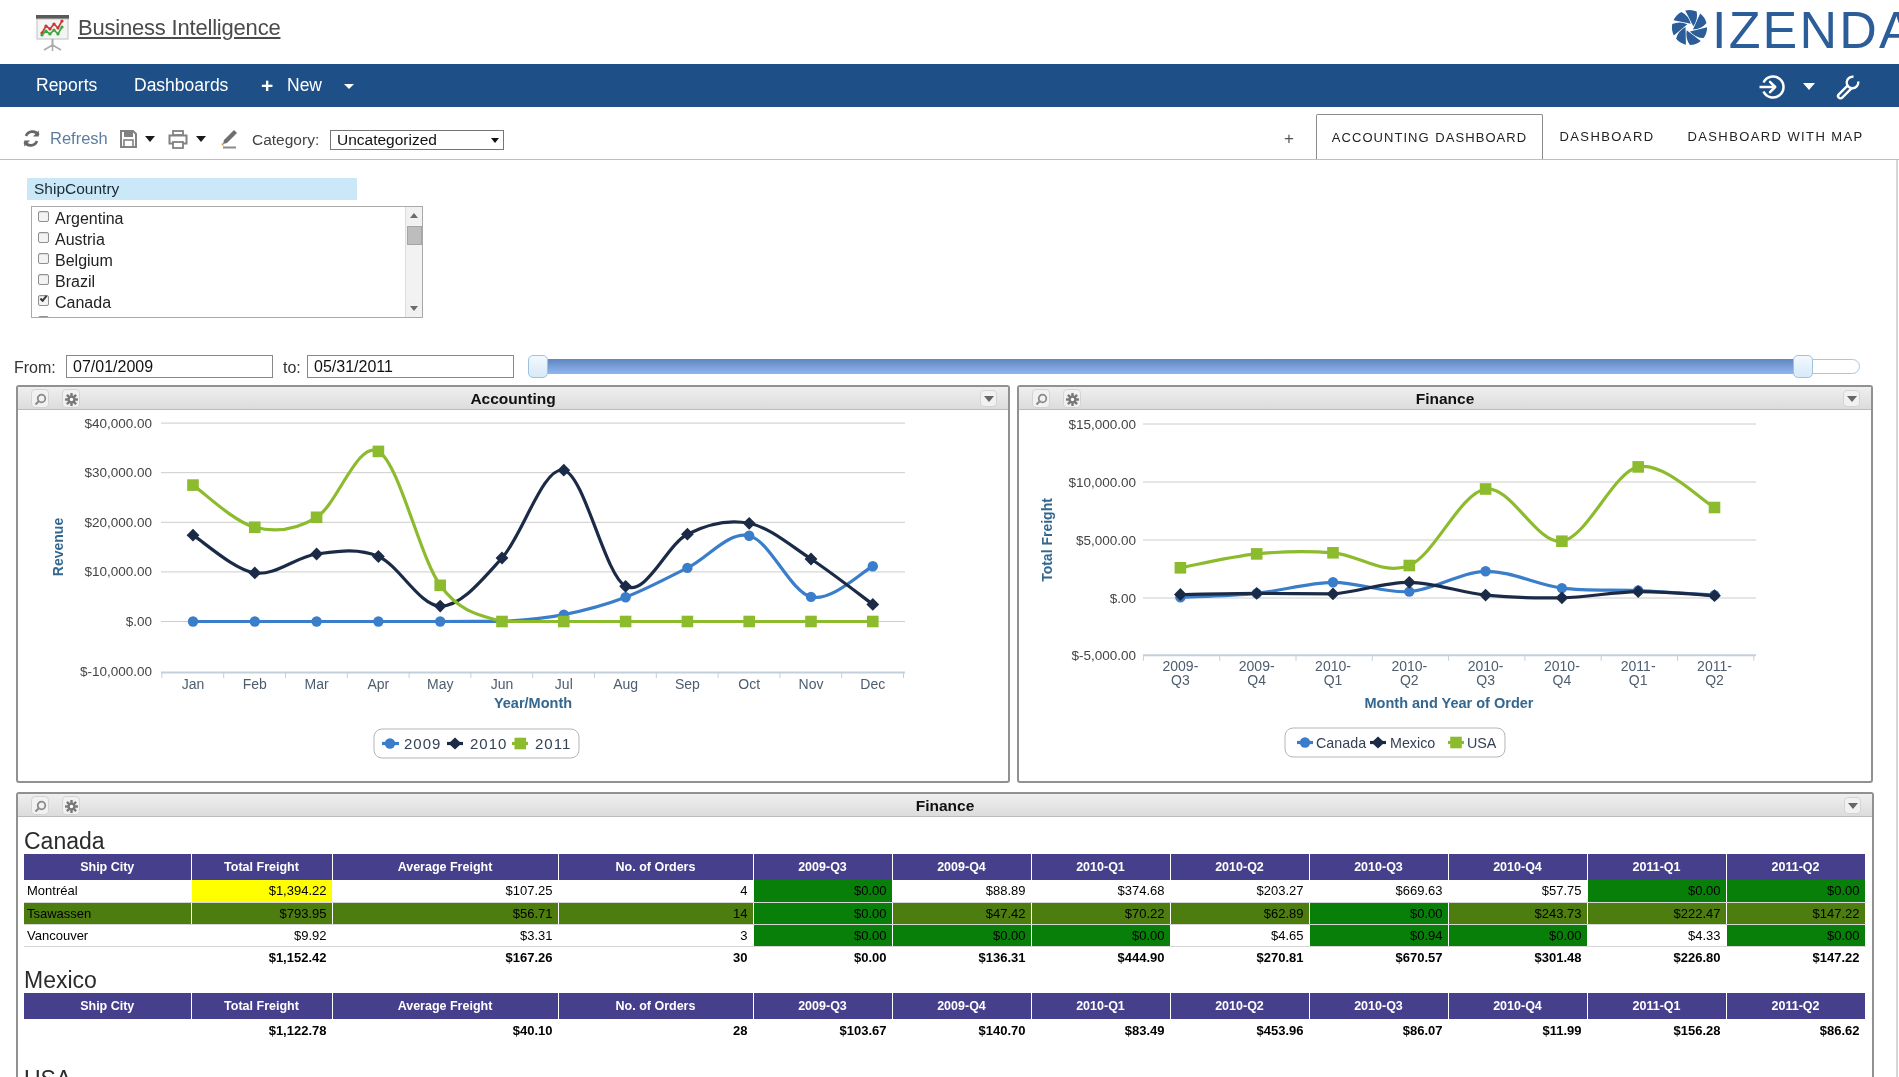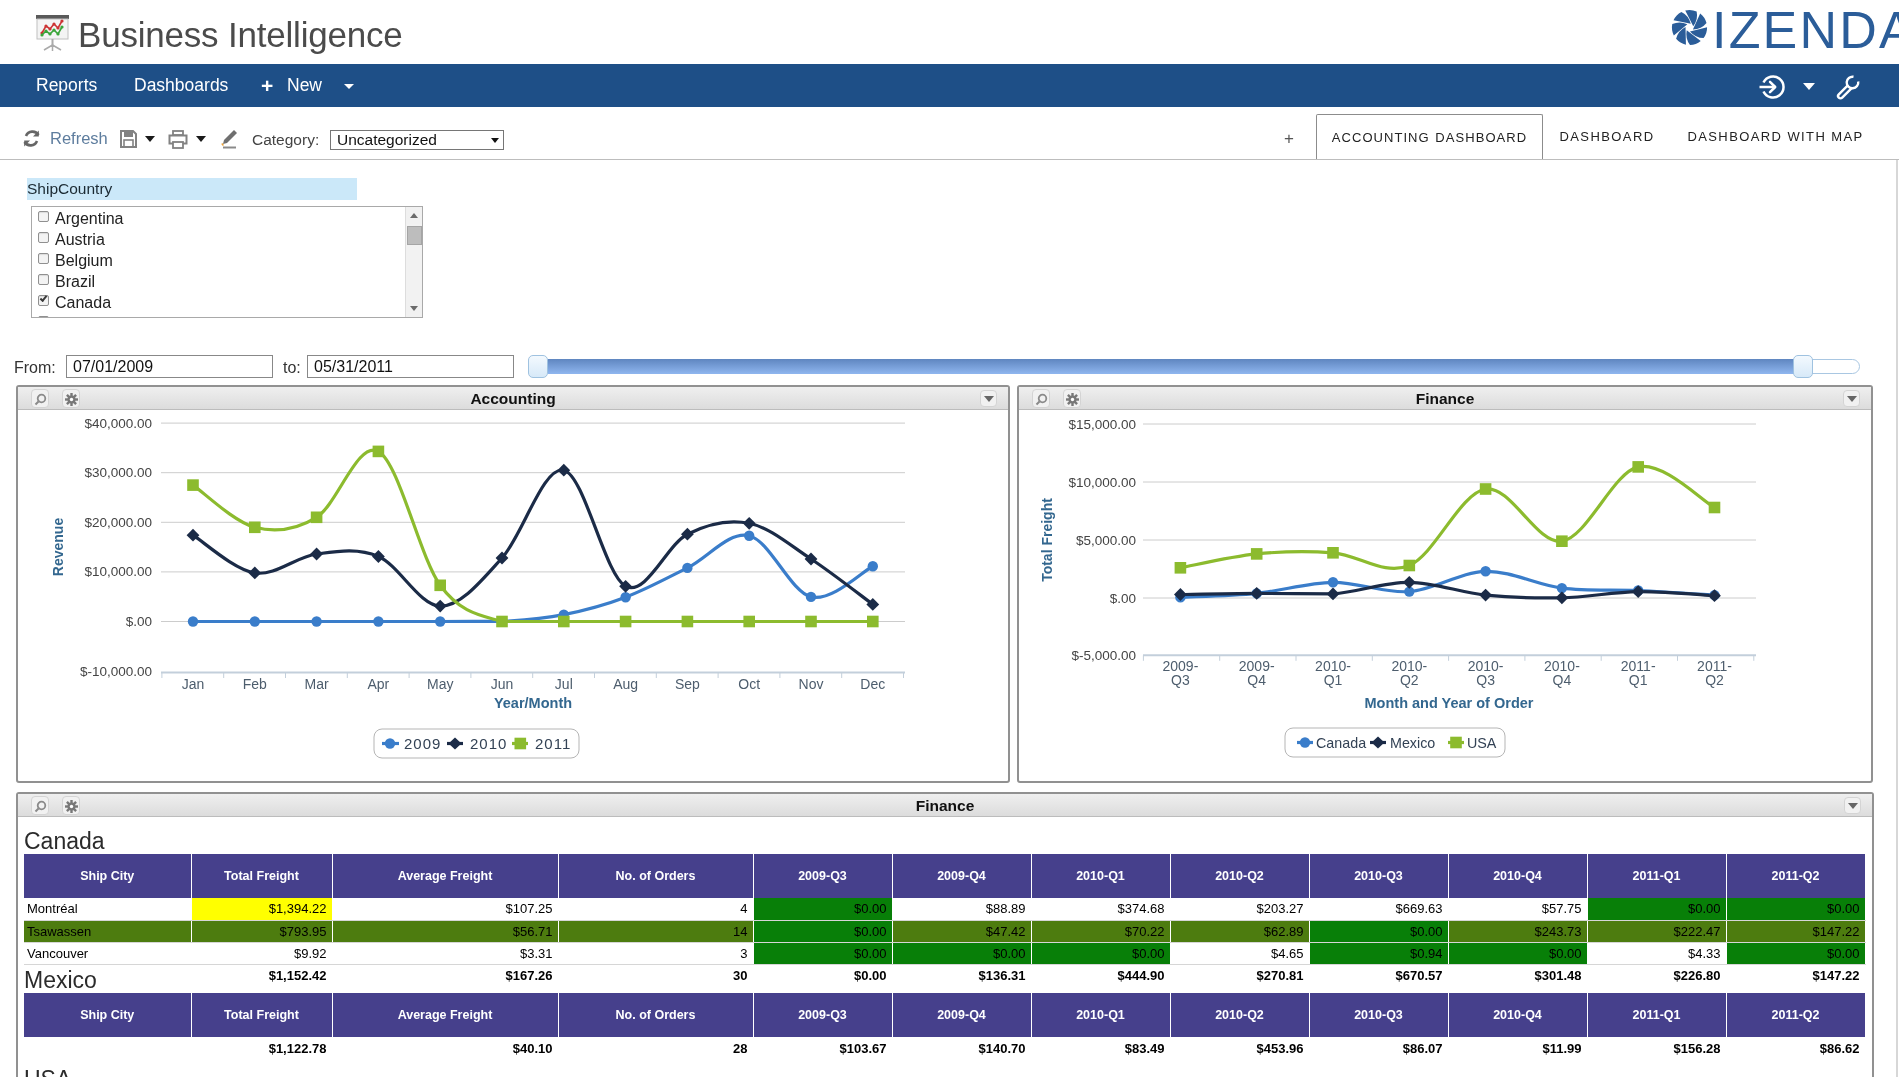--- a/index.html
+++ b/index.html
@@ -19,21 +19,21 @@
   background:#fff; font-size:15.5px; color:#111; line-height:18px; padding-left:6px; }
 #cat-sel .car { position:absolute; right:4px; top:7px; width:0; height:0;
   border-left:4.5px solid transparent; border-right:4.5px solid transparent; border-top:5.5px solid #111; }
 .tab { position:absolute; top:114px; height:45px; font-size:13px; letter-spacing:1.4px; color:#222;
   line-height:45px; text-align:center; }
 #tab-active { left:1316px; width:227px; background:#fff; border:1px solid #8c8c8c; border-bottom:none;
   z-index:3; border-radius:2px 2px 0 0; }
 
 
 #sc-head { position:absolute; left:27px; top:178px; width:330px; height:22px; background:#cbe8f9;
-  font-size:15.5px; color:#1b2a33; line-height:22px; }
+  font-size:15.5px; color:#1b2a33; line-height:22px; padding-left:7px; }
 #sc-list { position:absolute; left:31px; top:206px; width:392px; height:112px; border:1px solid #a9a9a9;
   background:#fff; overflow:hidden; }
 .lrow { position:absolute; left:0; width:100%; height:21px; }
 .chk { position:absolute; left:6px; top:3px; width:11px; height:11px; border:1px solid #909090;
   border-radius:2px; background:#f3f3f3; box-shadow:inset 0 1px 1px rgba(0,0,0,.1); }
 .tick { position:absolute; left:1px; top:0px; width:7px; height:4px; border-left:2.4px solid #3a3a3a;
   border-bottom:2.4px solid #3a3a3a; transform:rotate(-50deg); }
 .lbl { position:absolute; left:23px; top:0; font-size:16px; color:#222; line-height:21px; }
 #sc-sb { position:absolute; right:0; top:0; width:17px; height:110px; background:#f2f2f2; border-left:1px solid #ddd; }
 #sc-sb .btn { position:absolute; left:0; width:17px; height:17px; background:#f1f1f1; }
@@ -67,21 +67,21 @@
 .pbtn svg { position:absolute; left:2px; top:3px; }
 .pcaret { position:absolute; top:3px; right:11px; width:17px; height:17px; background:#f1f1f1;
   border:1px solid #d4d4d4; border-radius:4px; }
 .pcaret:after { content:""; position:absolute; left:3px; top:5px; width:0; height:0;
   border-left:5.5px solid transparent; border-right:5.5px solid transparent; border-top:6.5px solid #666; }
 
 
 .grp { position:absolute; left:24px; font-size:23px; color:#2b2b2b; }
 table.grid { position:absolute; border-collapse:collapse; table-layout:fixed; font-size:13px; color:#000; }
 table.grid th { background:#46408c; color:#fff; font-weight:bold; font-size:12.5px; height:21px;
-  border-right:1px solid #fff; text-align:center; padding:15px; }
+  border-right:1px solid #fff; text-align:center; padding:6px; }
 table.grid td { height:22px; padding:0 5px 0 0; text-align:right; border-bottom:1px solid #d6d6d6;
   border-right:1px solid #fff; }
 table.grid td.name { text-align:left; padding-left:3px; }
 table.grid tr.alt td { background:#4d7c0f; }
 table.grid td.y, table.grid tr.alt td.y { background:#ffff00; }
 table.grid td.g, table.grid tr.alt td.g { background:#087f08; }
 table.grid tr.trow td { border-bottom:none; font-weight:bold; }
 </style>
 </head>
 <body>
@@ -99,21 +99,21 @@
   <polyline points="7,22 11,18 15,21 19,17 23,21 27,14" fill="none" stroke="#3aa53a" stroke-width="1.6"></polyline>
   <circle cx="7" cy="22" r="1.6" fill="#3aa53a"></circle>
     <circle cx="11" cy="18" r="1.6" fill="#3aa53a"></circle>
   <circle cx="15" cy="21" r="1.6" fill="#3aa53a"></circle>
     <circle cx="19" cy="17" r="1.6" fill="#3aa53a"></circle>
   <circle cx="23" cy="21" r="1.6" fill="#3aa53a"></circle>
     <circle cx="27" cy="14" r="1.6" fill="#3aa53a"></circle>
   <rect x="16.5" y="26" width="2" height="7" fill="#aaa"></rect>
   <path d="M17.5 32 L9 37 M17.5 32 L26 37 M17.5 32 L17.5 38" stroke="#aaa" stroke-width="1.5" fill="none"></path>
 </svg>
-<div class="abs" style="left:78px;top:15px;font-size:35px;letter-spacing:-0.2px;color:#4b4b4b;">Business Intelligence</div>
+<div class="abs" style="left:78px;top:15px;font-size:22px;letter-spacing:-0.2px;color:#4b4b4b;text-decoration:underline;">Business Intelligence</div>
 
 <svg class="abs" style="left:1670px;top:8px" width="40" height="40">
   <g fill="#2b5d99" transform="translate(19.5,19.5) scale(0.95)">
     <g id="blade">
         <path d="M -4.48 -17.95 A 18.5 18.5 0 0 1 7.52 -16.90 Q 9.36 -8.73 3.95 -1.44 Q 0.00 -9.20 -4.48 -17.95 Z"></path>
       </g>
     <use href="#blade" transform="rotate(51.4)"></use>
     <use href="#blade" transform="rotate(102.9)"></use>
     <use href="#blade" transform="rotate(154.3)"></use>
     <use href="#blade" transform="rotate(205.7)"></use>

